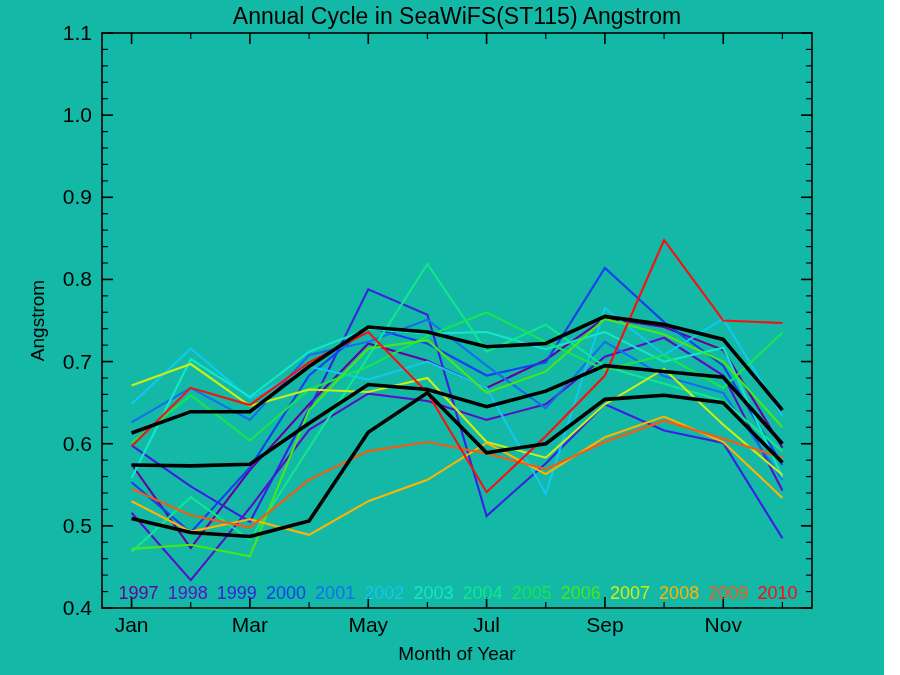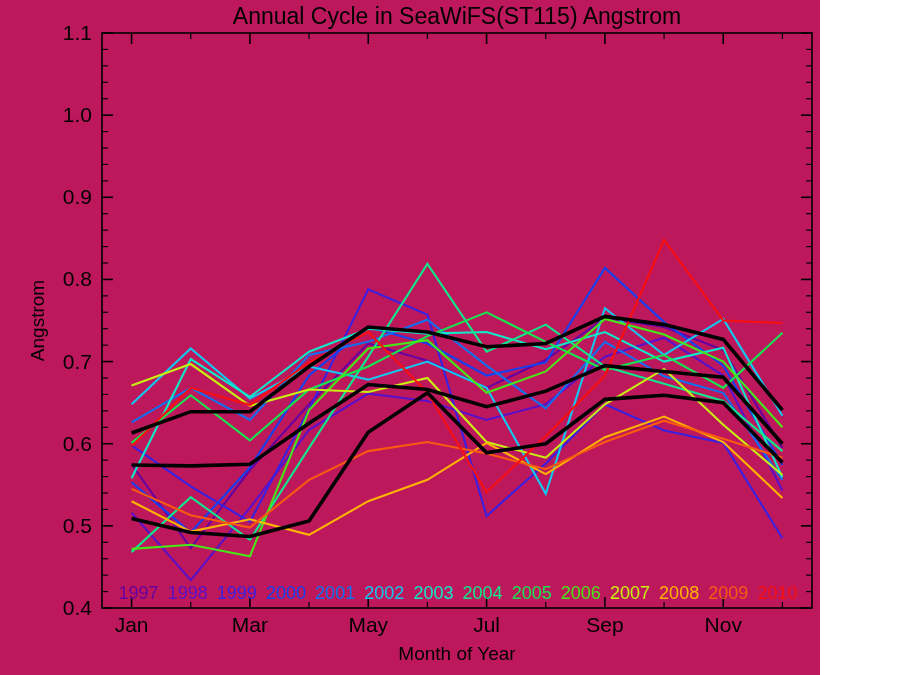--- a/index.html
+++ b/index.html
@@ -8,23 +8,23 @@
     background: #ffffff;
   }
   body {
     width: 900px;
     height: 675px;
     font-family: "Liberation Sans", sans-serif;
     overflow: hidden;
   }
   #figure {
     position: relative;
-    width: 820px;
+    width: 884px;
     height: 675px;
-    background: #be185d;
+    background: #14b8a6;
   }
   #plot-svg {
     position: absolute;
     left: 0;
     top: 0;
     width: 900px;
     height: 675px;
   }
   .axis-line {
     stroke: #000000;

